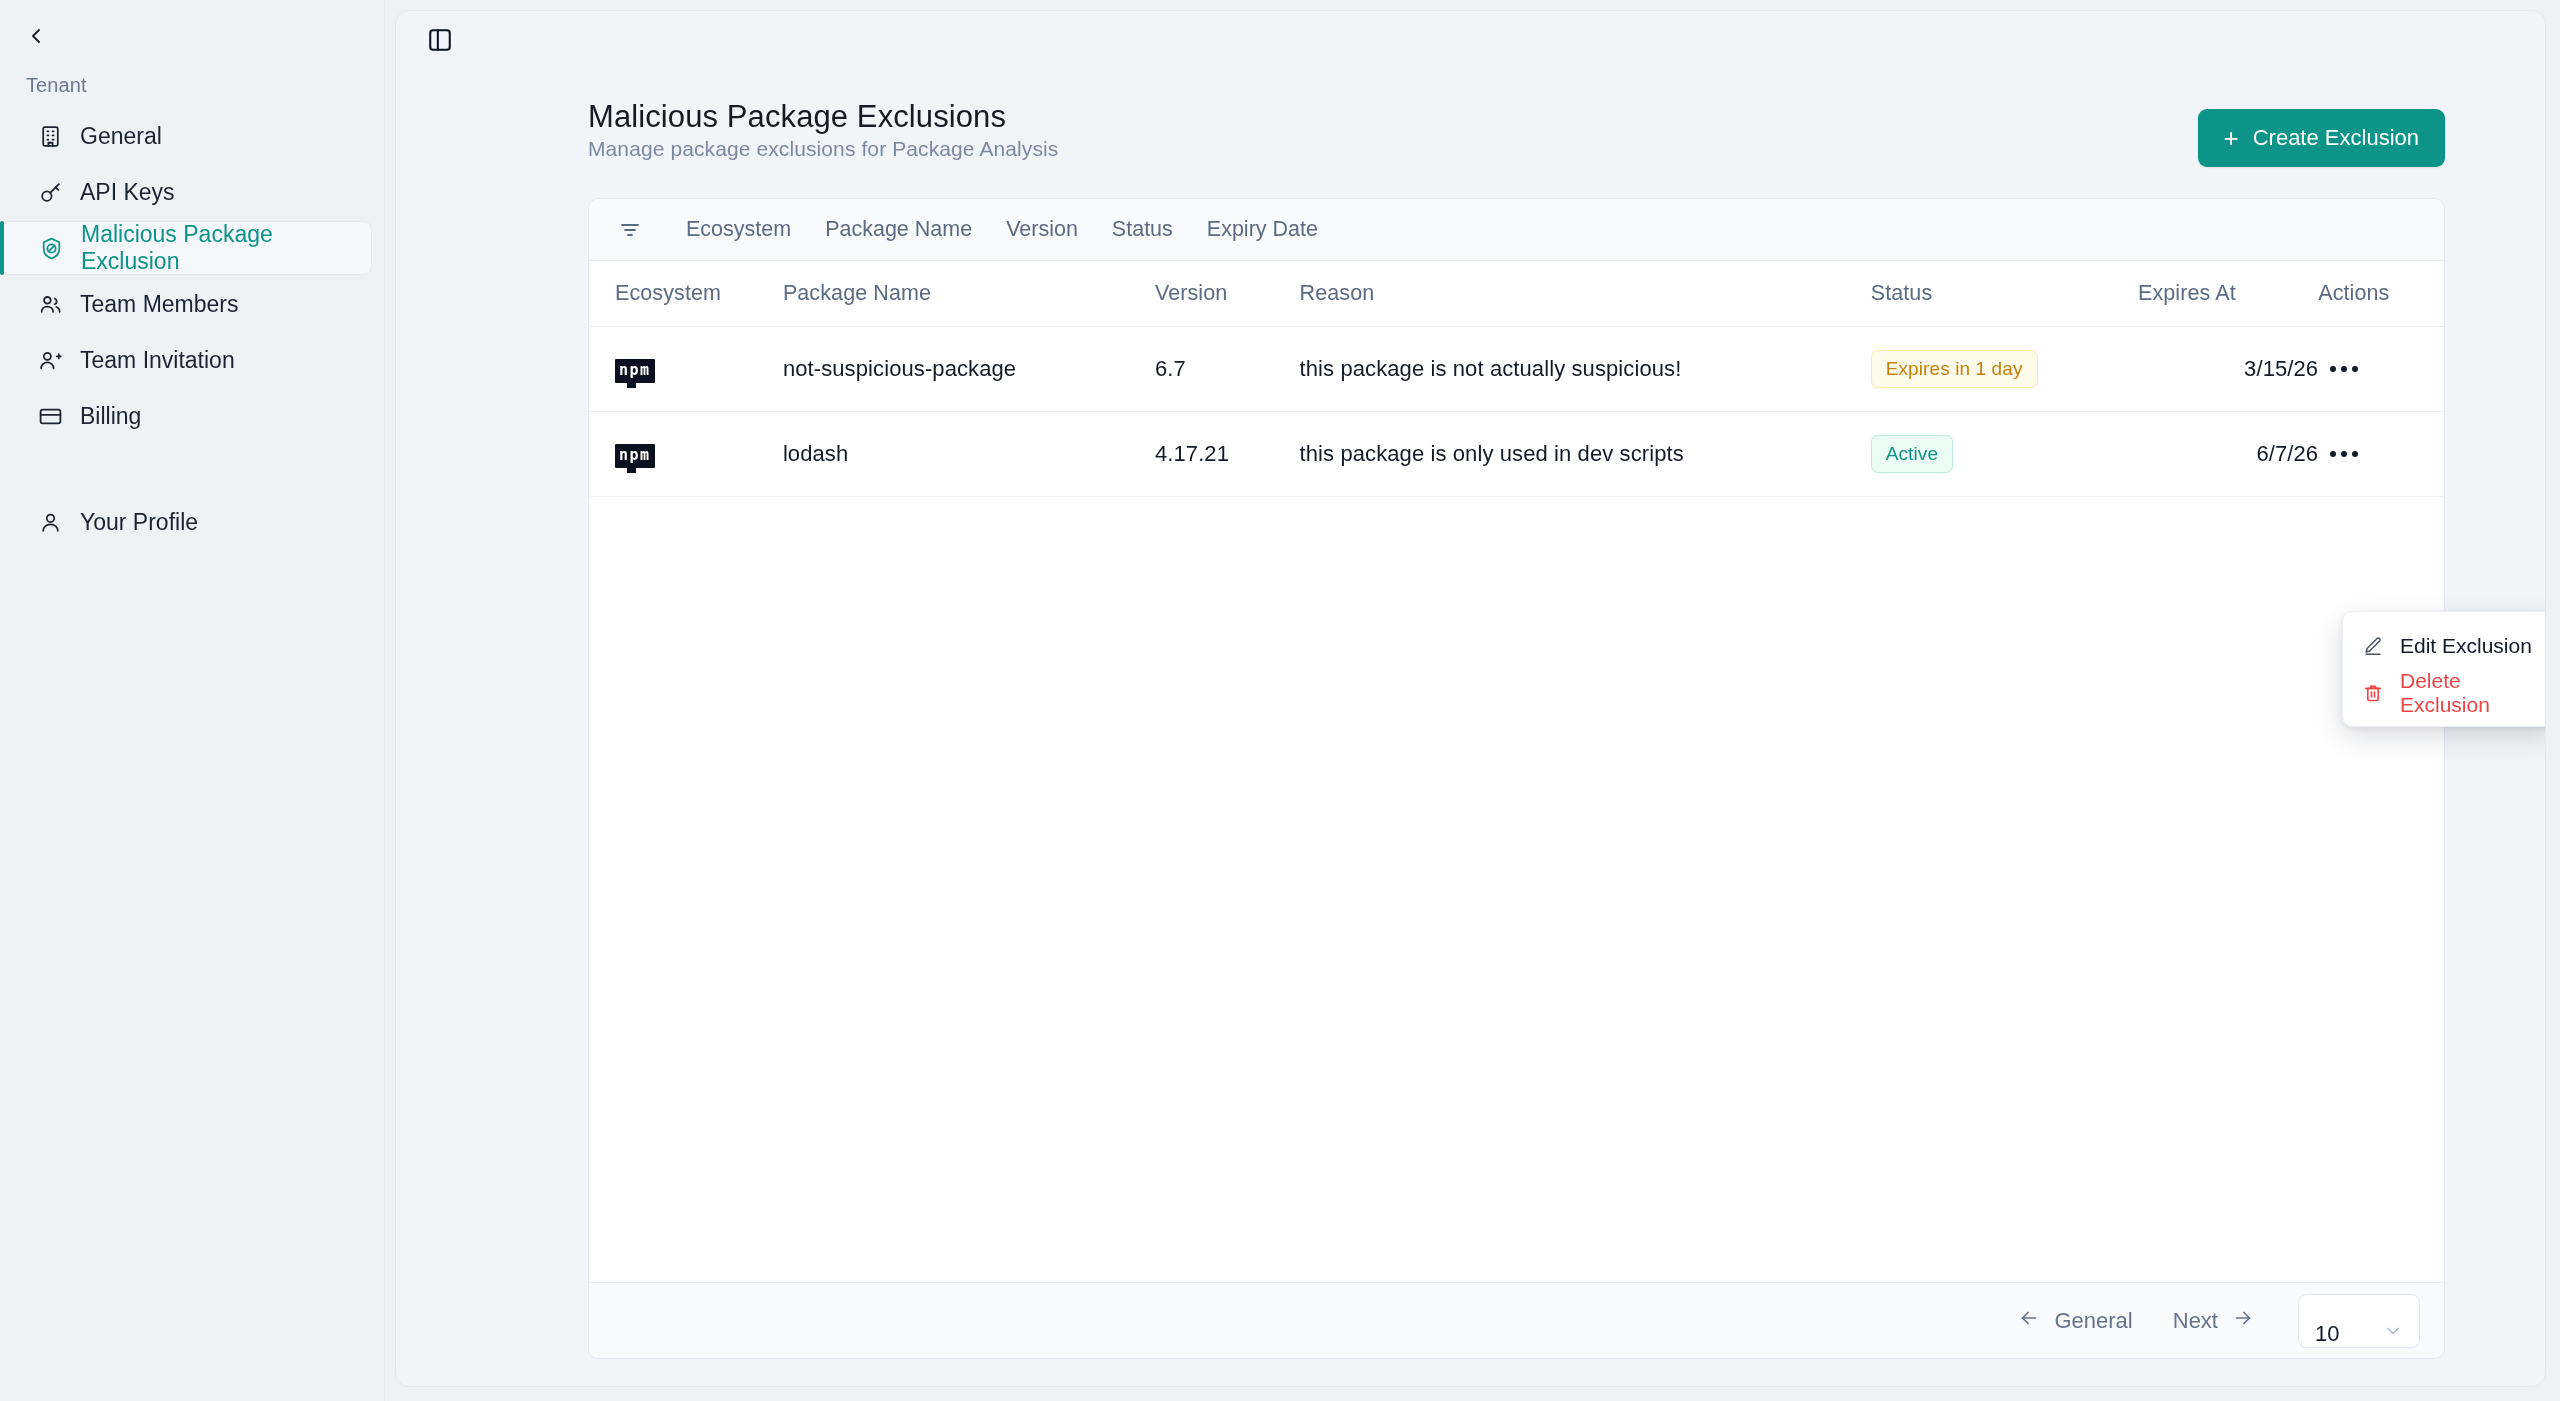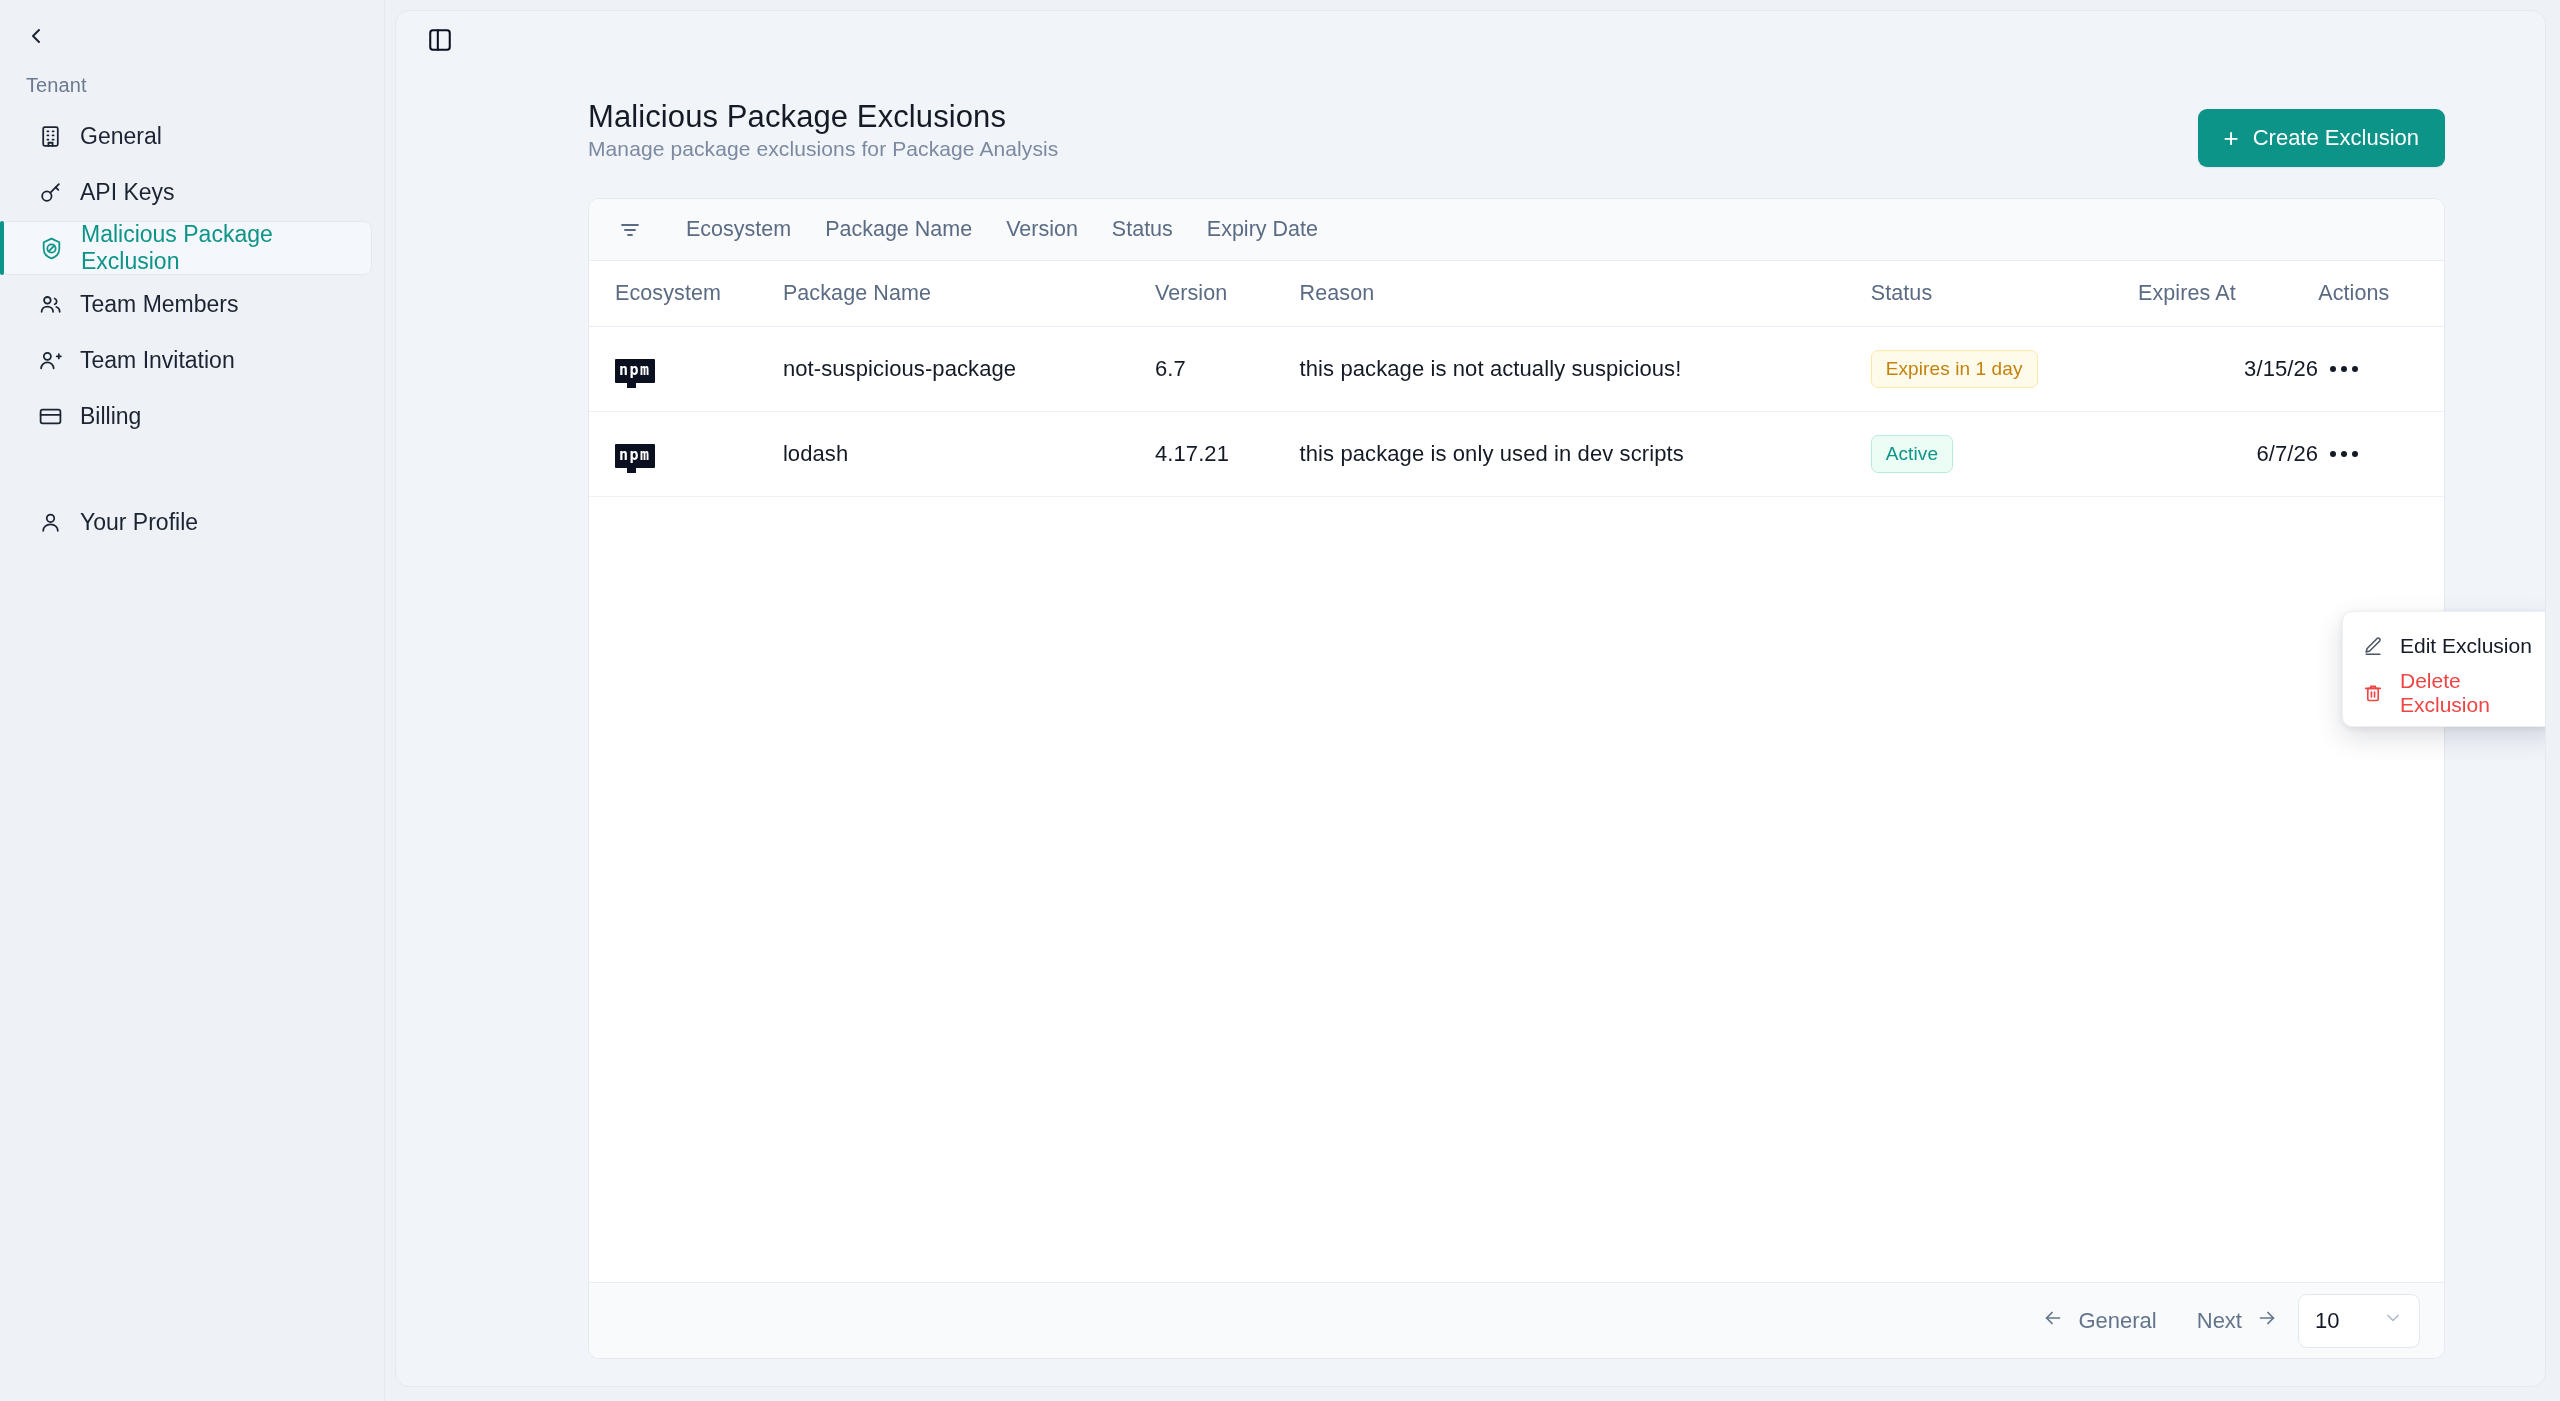--- a/index.html
+++ b/index.html
@@ -206,23 +206,24 @@
     display: flex; align-items: center; justify-content: flex-end;
     gap: 0; padding-right: 24px;
   }
   .pg-btn {
     display:flex; align-items:center; gap: 14px;
     font-size: 22px; color:#64748b;
     padding: 10px 20px; border-radius: 8px; cursor: pointer;
     background: transparent; border: none; font-family: inherit;
   }
   .per-page {
+    margin-left: 24px;
     width: 122px; height: 54px;
     background:#fff; border:1px solid #e2e8f0; border-radius: 9px;
-    display:flex; align-items:center; justify-content:space-between;
+    display:flex; align-items:flex-end; justify-content:space-between;
     padding: 0 16px; font-size: 22px; color:#141b26; cursor:pointer;
   }
 
   
   .ctx-menu {
     position: absolute;
     left: 1753px; top: 412px;
     width: 216px;
     background:#ffffff;
     border:1px solid #eceff4;

